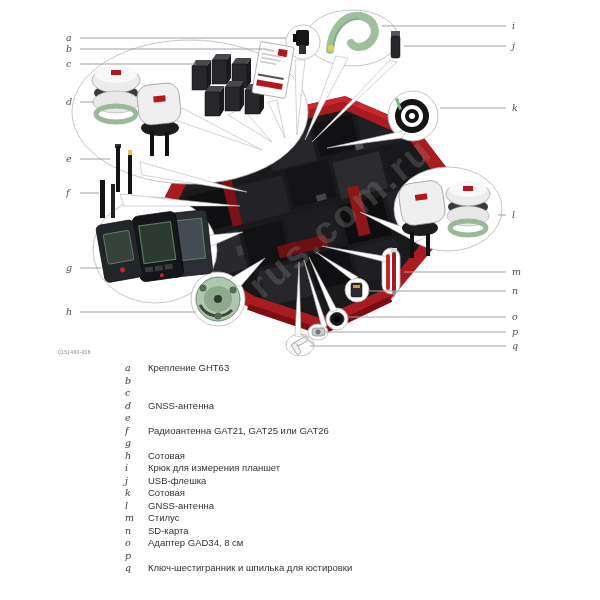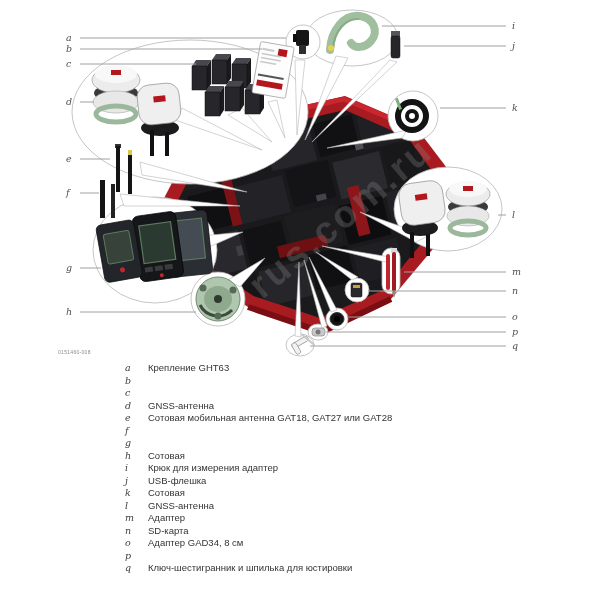--- a/index.html
+++ b/index.html
@@ -327,51 +327,51 @@
       </div>
   <div class="lrow">
         <span class="lk">c</span>
       </div>
   <div class="lrow">
         <span class="lk">d</span>
         <span class="lt">GNSS-антенна</span>
       </div>
   <div class="lrow">
         <span class="lk">e</span>
-        <span class="lt">Сотовая мобильная антенна GAT18, GAT27 или GAT28</span>
       </div>
   <div class="lrow">
         <span class="lk">f</span>
+        <span class="lt">Радиоантенна GAT21, GAT25 или GAT26</span>
       </div>
   <div class="lrow">
         <span class="lk">g</span>
       </div>
   <div class="lrow">
         <span class="lk">h</span>
         <span class="lt">Сотовая</span>
       </div>
   <div class="lrow">
         <span class="lk">i</span>
-        <span class="lt">Крюк для измерения адаптер</span>
+        <span class="lt">Крюк для измерения планшет</span>
       </div>
   <div class="lrow">
         <span class="lk">j</span>
         <span class="lt">USB-флешка</span>
       </div>
   <div class="lrow">
         <span class="lk">k</span>
         <span class="lt">Сотовая</span>
       </div>
   <div class="lrow">
         <span class="lk">l</span>
         <span class="lt">GNSS-антенна</span>
       </div>
   <div class="lrow">
         <span class="lk">m</span>
-        <span class="lt">Адаптер</span>
+        <span class="lt">Стилус</span>
       </div>
   <div class="lrow">
         <span class="lk">n</span>
         <span class="lt">SD-карта</span>
       </div>
   <div class="lrow">
         <span class="lk">o</span>
         <span class="lt">Адаптер GAD34, 8 см</span>
       </div>
   <div class="lrow">

